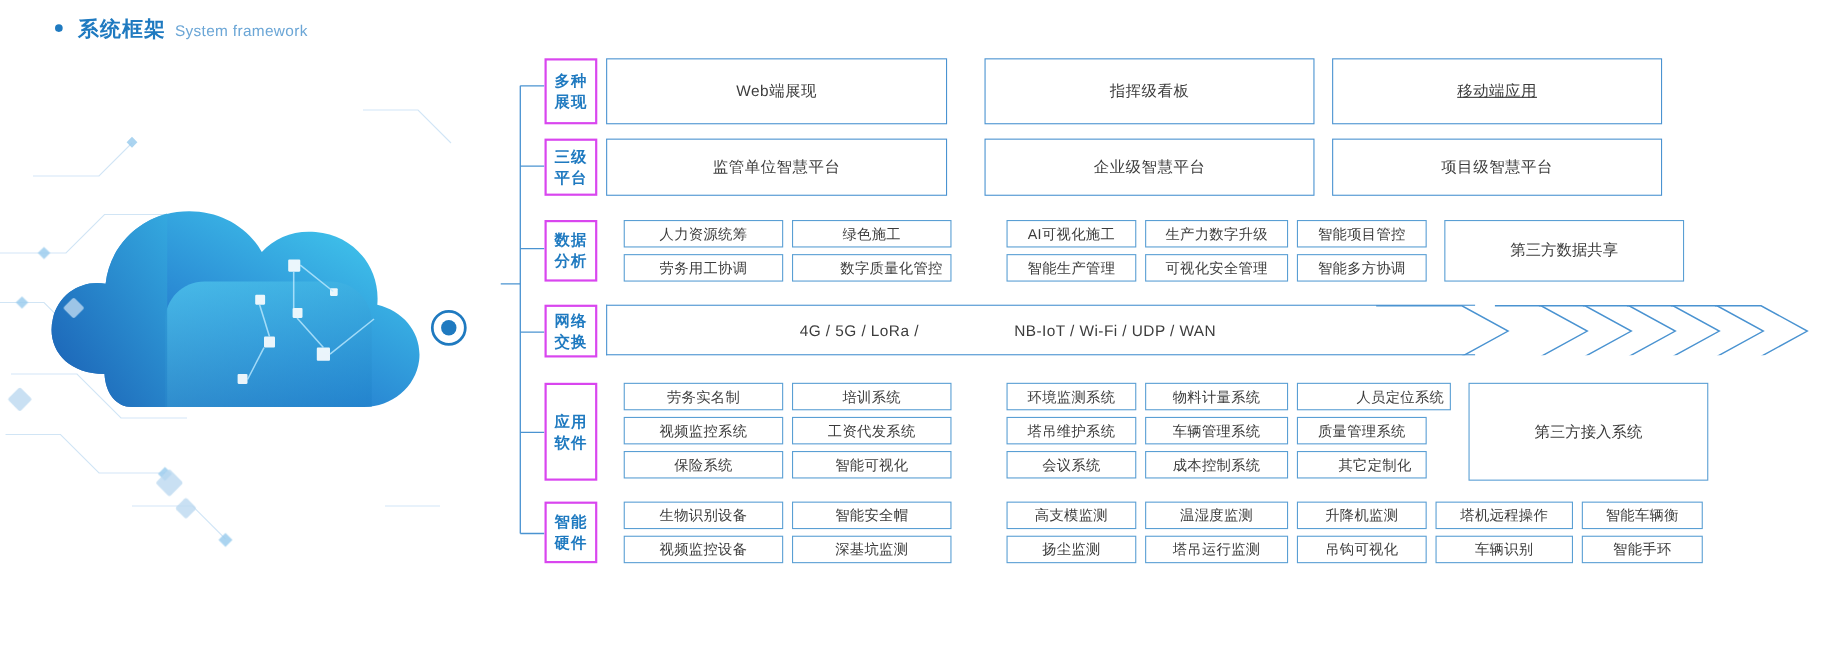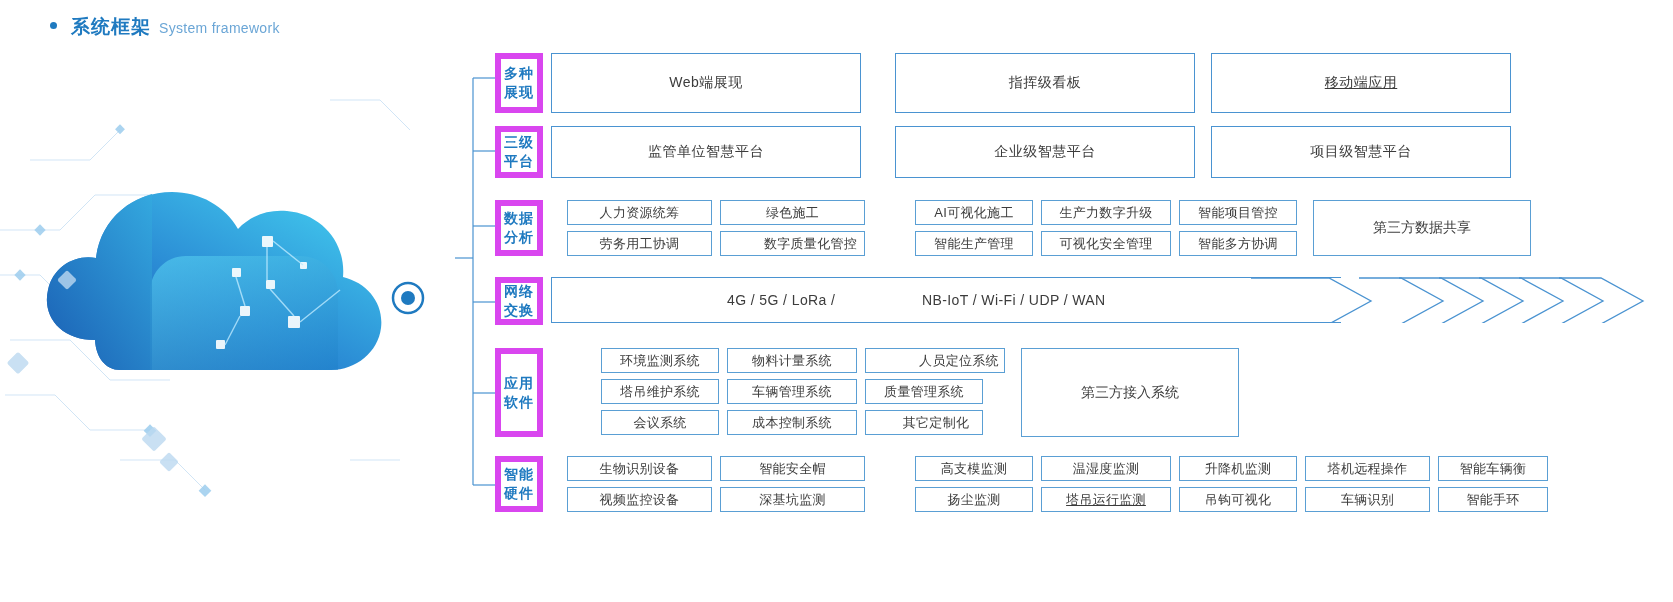--- a/index.html
+++ b/index.html
@@ -32,21 +32,21 @@
 
   
   #diagram{position:absolute;left:455px;top:45px;width:1210px;height:480px;}
 
   .connectors{position:absolute;left:0;top:0;width:110px;height:480px;}
 
   .row{position:absolute;display:flex;align-items:stretch;}
 
   .rowlabel{
     width:48px;
-    border:6px solid #d946ef;
+    border:2px solid #d946ef;
     color:#1f7ac0;
     font-size:14px;font-weight:bold;
     display:flex;flex-direction:column;
     align-items:center;justify-content:center;
     line-height:1.35;
     letter-spacing:1px;
     box-sizing:border-box;
     background:#fff;
     flex:0 0 48px;
   }
@@ -290,20 +290,34 @@
       </svg>
     </div>
   </div>
 
   <div class="row" style="left:40px;top:303px;width:1170px;height:89px;">
     <div class="rowlabel">
       <span>应用</span>
       <span>软件</span>
     </div>
     <div class="rowbody">
+      <div class="group">
+        <div class="grid-row">
+          <div class="cell" style="width:145px;">劳务实名制</div>
+          <div class="cell" style="width:145px;">培训系统</div>
+        </div>
+        <div class="grid-row">
+          <div class="cell" style="width:145px;">视频监控系统</div>
+          <div class="cell" style="width:145px;">工资代发系统</div>
+        </div>
+        <div class="grid-row">
+          <div class="cell" style="width:145px;">保险系统</div>
+          <div class="cell" style="width:145px;">智能可视化</div>
+        </div>
+      </div>
       <div class="gap"></div>
       <div class="group">
         <div class="grid-row">
           <div class="cell" style="width:118px;">环境监测系统</div>
           <div class="cell" style="width:130px;">物料计量系统</div>
           <div class="cell" style="width:140px;padding-left:48px;">人员定位系统</div>
         </div>
         <div class="grid-row">
           <div class="cell" style="width:118px;">塔吊维护系统</div>
           <div class="cell" style="width:130px;">车辆管理系统</div>
@@ -340,21 +354,21 @@
       <div class="group">
         <div class="grid-row">
           <div class="cell" style="width:118px;">高支模监测</div>
           <div class="cell" style="width:130px;">温湿度监测</div>
           <div class="cell" style="width:118px;">升降机监测</div>
           <div class="cell" style="width:125px;">塔机远程操作</div>
           <div class="cell" style="width:110px;">智能车辆衡</div>
         </div>
         <div class="grid-row">
           <div class="cell" style="width:118px;">扬尘监测</div>
-          <div class="cell" style="width:130px;text-decoration:underline;">塔吊运行监测</div>
+          <div class="cell" style="width:130px;">塔吊运行监测</div>
           <div class="cell" style="width:118px;">吊钩可视化</div>
           <div class="cell" style="width:125px;">车辆识别</div>
           <div class="cell" style="width:110px;">智能手环</div>
         </div>
       </div>
     </div>
   </div>
 
 </div>
 

